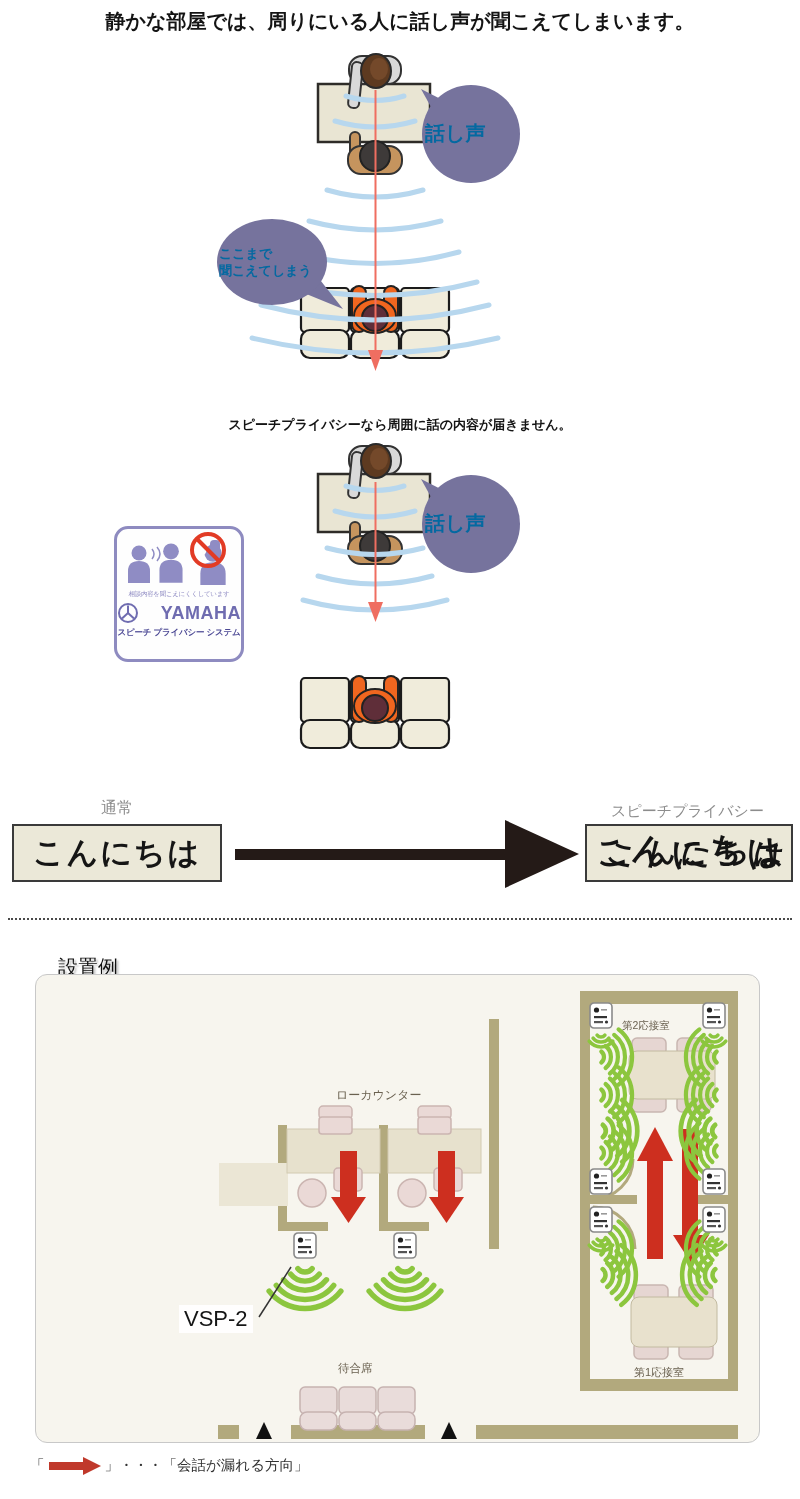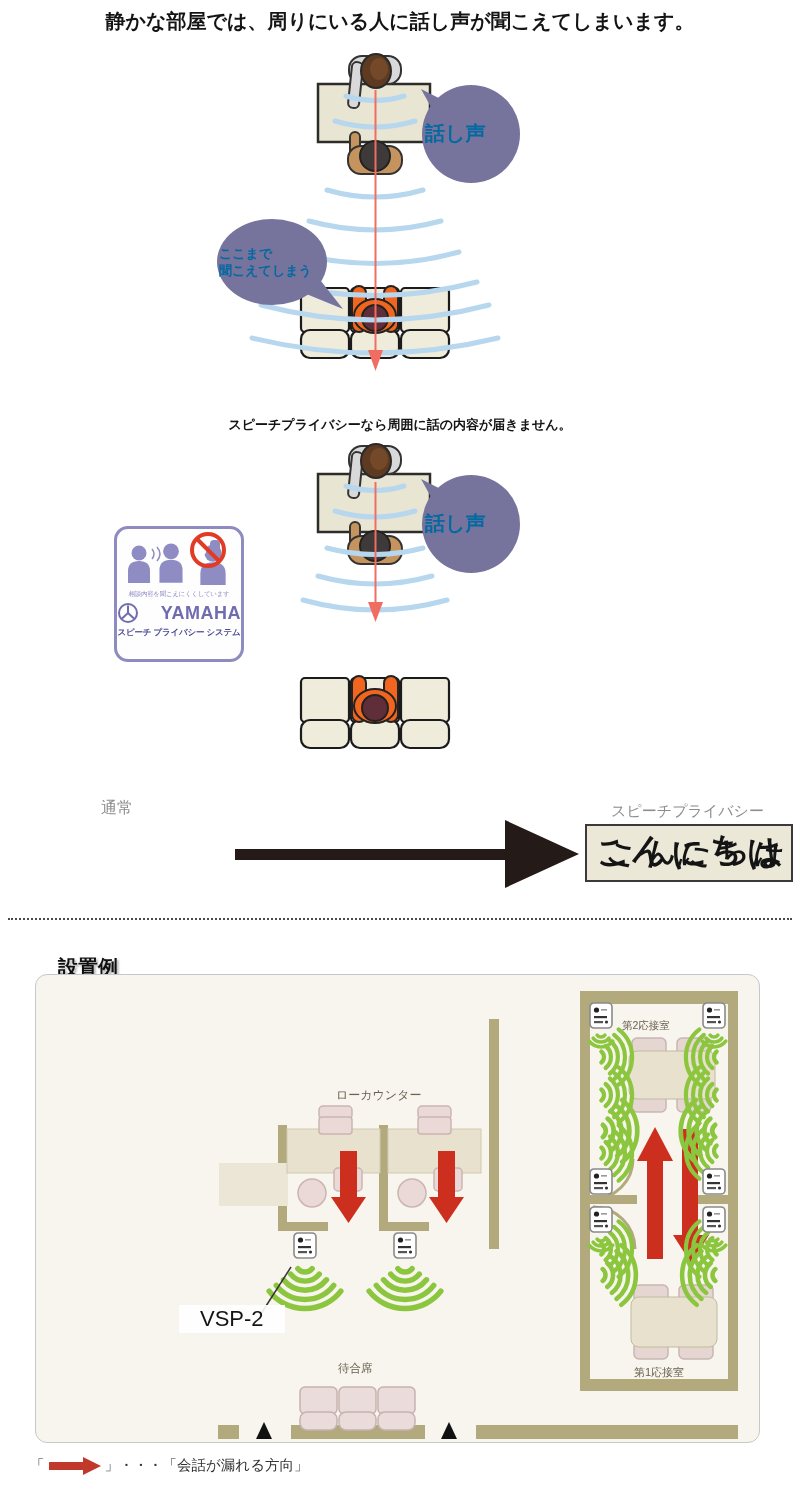--- a/index.html
+++ b/index.html
@@ -20,28 +20,28 @@
   .sc-a1{left:46px;top:6px;transform:rotate(9deg);}
   .sc-a2{left:84px;top:9px;transform:rotate(-7deg);}
   .sc-a3{left:122px;top:6px;transform:rotate(12deg);}
   .sc-a4{left:160px;top:8px;transform:rotate(-5deg);}
   .sc-b0{left:20px;top:13px;font-size:30px;transform:rotate(14deg) scaleY(.92);}
   .sc-b1{left:57px;top:11px;font-size:30px;transform:rotate(-13deg);}
   .sc-b2{left:94px;top:14px;font-size:30px;transform:rotate(11deg) scaleY(.9);}
   .sc-b3{left:131px;top:10px;font-size:30px;transform:rotate(-9deg);}
   .sc-b4{left:167px;top:13px;font-size:30px;transform:rotate(7deg) scaleY(.93);}
   .divider{position:absolute;left:8px;right:8px;border-top:2px dotted #4a4a4a;}
-  .h4{position:absolute;font-size:20px;font-weight:700;color:#101010;
+  .h4{position:absolute;font-size:20px;font-weight:400;color:#101010;
       text-shadow:2px 2px 2px rgba(0,0,0,.28);padding-left:28px;}
   #plan{position:absolute;left:35px;top:974px;width:725px;height:469px;
         background:#f7f5ee;border:1px solid #c8c8c8;border-radius:12px;box-sizing:border-box;}
   #plan svg{position:absolute;left:0;top:0;}
   .plan-label{position:absolute;color:#6a6150;text-align:left;}
   .vsp-label{position:absolute;font-size:22px;color:#151515;background:rgba(255,255,255,.9);
-             padding:1px 21px;}
+             padding:1px 5px;}
   .badge{position:absolute;left:114px;top:526px;width:130px;height:136px;box-sizing:border-box;
          border:3px solid #8e8bc0;border-radius:14px;background:#fefefe;text-align:center;}
   .badge-caption{font-size:6.5px;color:#8a86c0;white-space:nowrap;letter-spacing:-.3px;margin-top:1px;}
   .badge-logo{display:flex;align-items:center;justify-content:space-between;gap:3px;margin-top:3px;}
   .badge-brand{font-size:18px;font-weight:800;color:#6f6cb0;letter-spacing:.5px;}
   .badge-product{font-size:8.5px;font-weight:bold;color:#4b4894;margin-top:3px;letter-spacing:-.2px;}
   .legend{position:absolute;left:30px;top:1456px;display:flex;align-items:center;gap:4px;
           font-size:14.5px;color:#333;}
 </style>
 </head>
@@ -192,20 +192,23 @@
       <polygon points="421,479 470,504 447,526"></polygon>
       <circle cx="471" cy="524" r="49"></circle>
     </g>
   </svg>
   <div class="bubble-text" style="left:425px;top:510px;width:92px;font-size:20px;">話し声</div>
 
 
   <div class="gray-label" style="left:12px;top:798px;width:210px;font-size:16px;">通常</div>
   <div class="gray-label" style="left:580px;top:802px;width:215px;">スピーチプライバシー</div>
 
+  <div class="sample-box" style="left:12px;top:824px;width:210px;height:58px;">
+    <div class="word">こんにちは</div>
+  </div>
 
   <svg class="abs" style="left:233px;top:818px;" width="348" height="72" viewBox="0 0 348 72">
     <rect x="2" y="31" width="272" height="11" fill="#241a17"></rect>
     <polygon points="272,2 346,36 272,70" fill="#241a17"></polygon>
   </svg>
 
   <div class="sample-box" style="left:585px;top:824px;width:208px;height:58px;">
     <div class="scramble">
         <span class="sc sc-a0">こ</span>
         <span class="sc sc-b0">こ</span>

